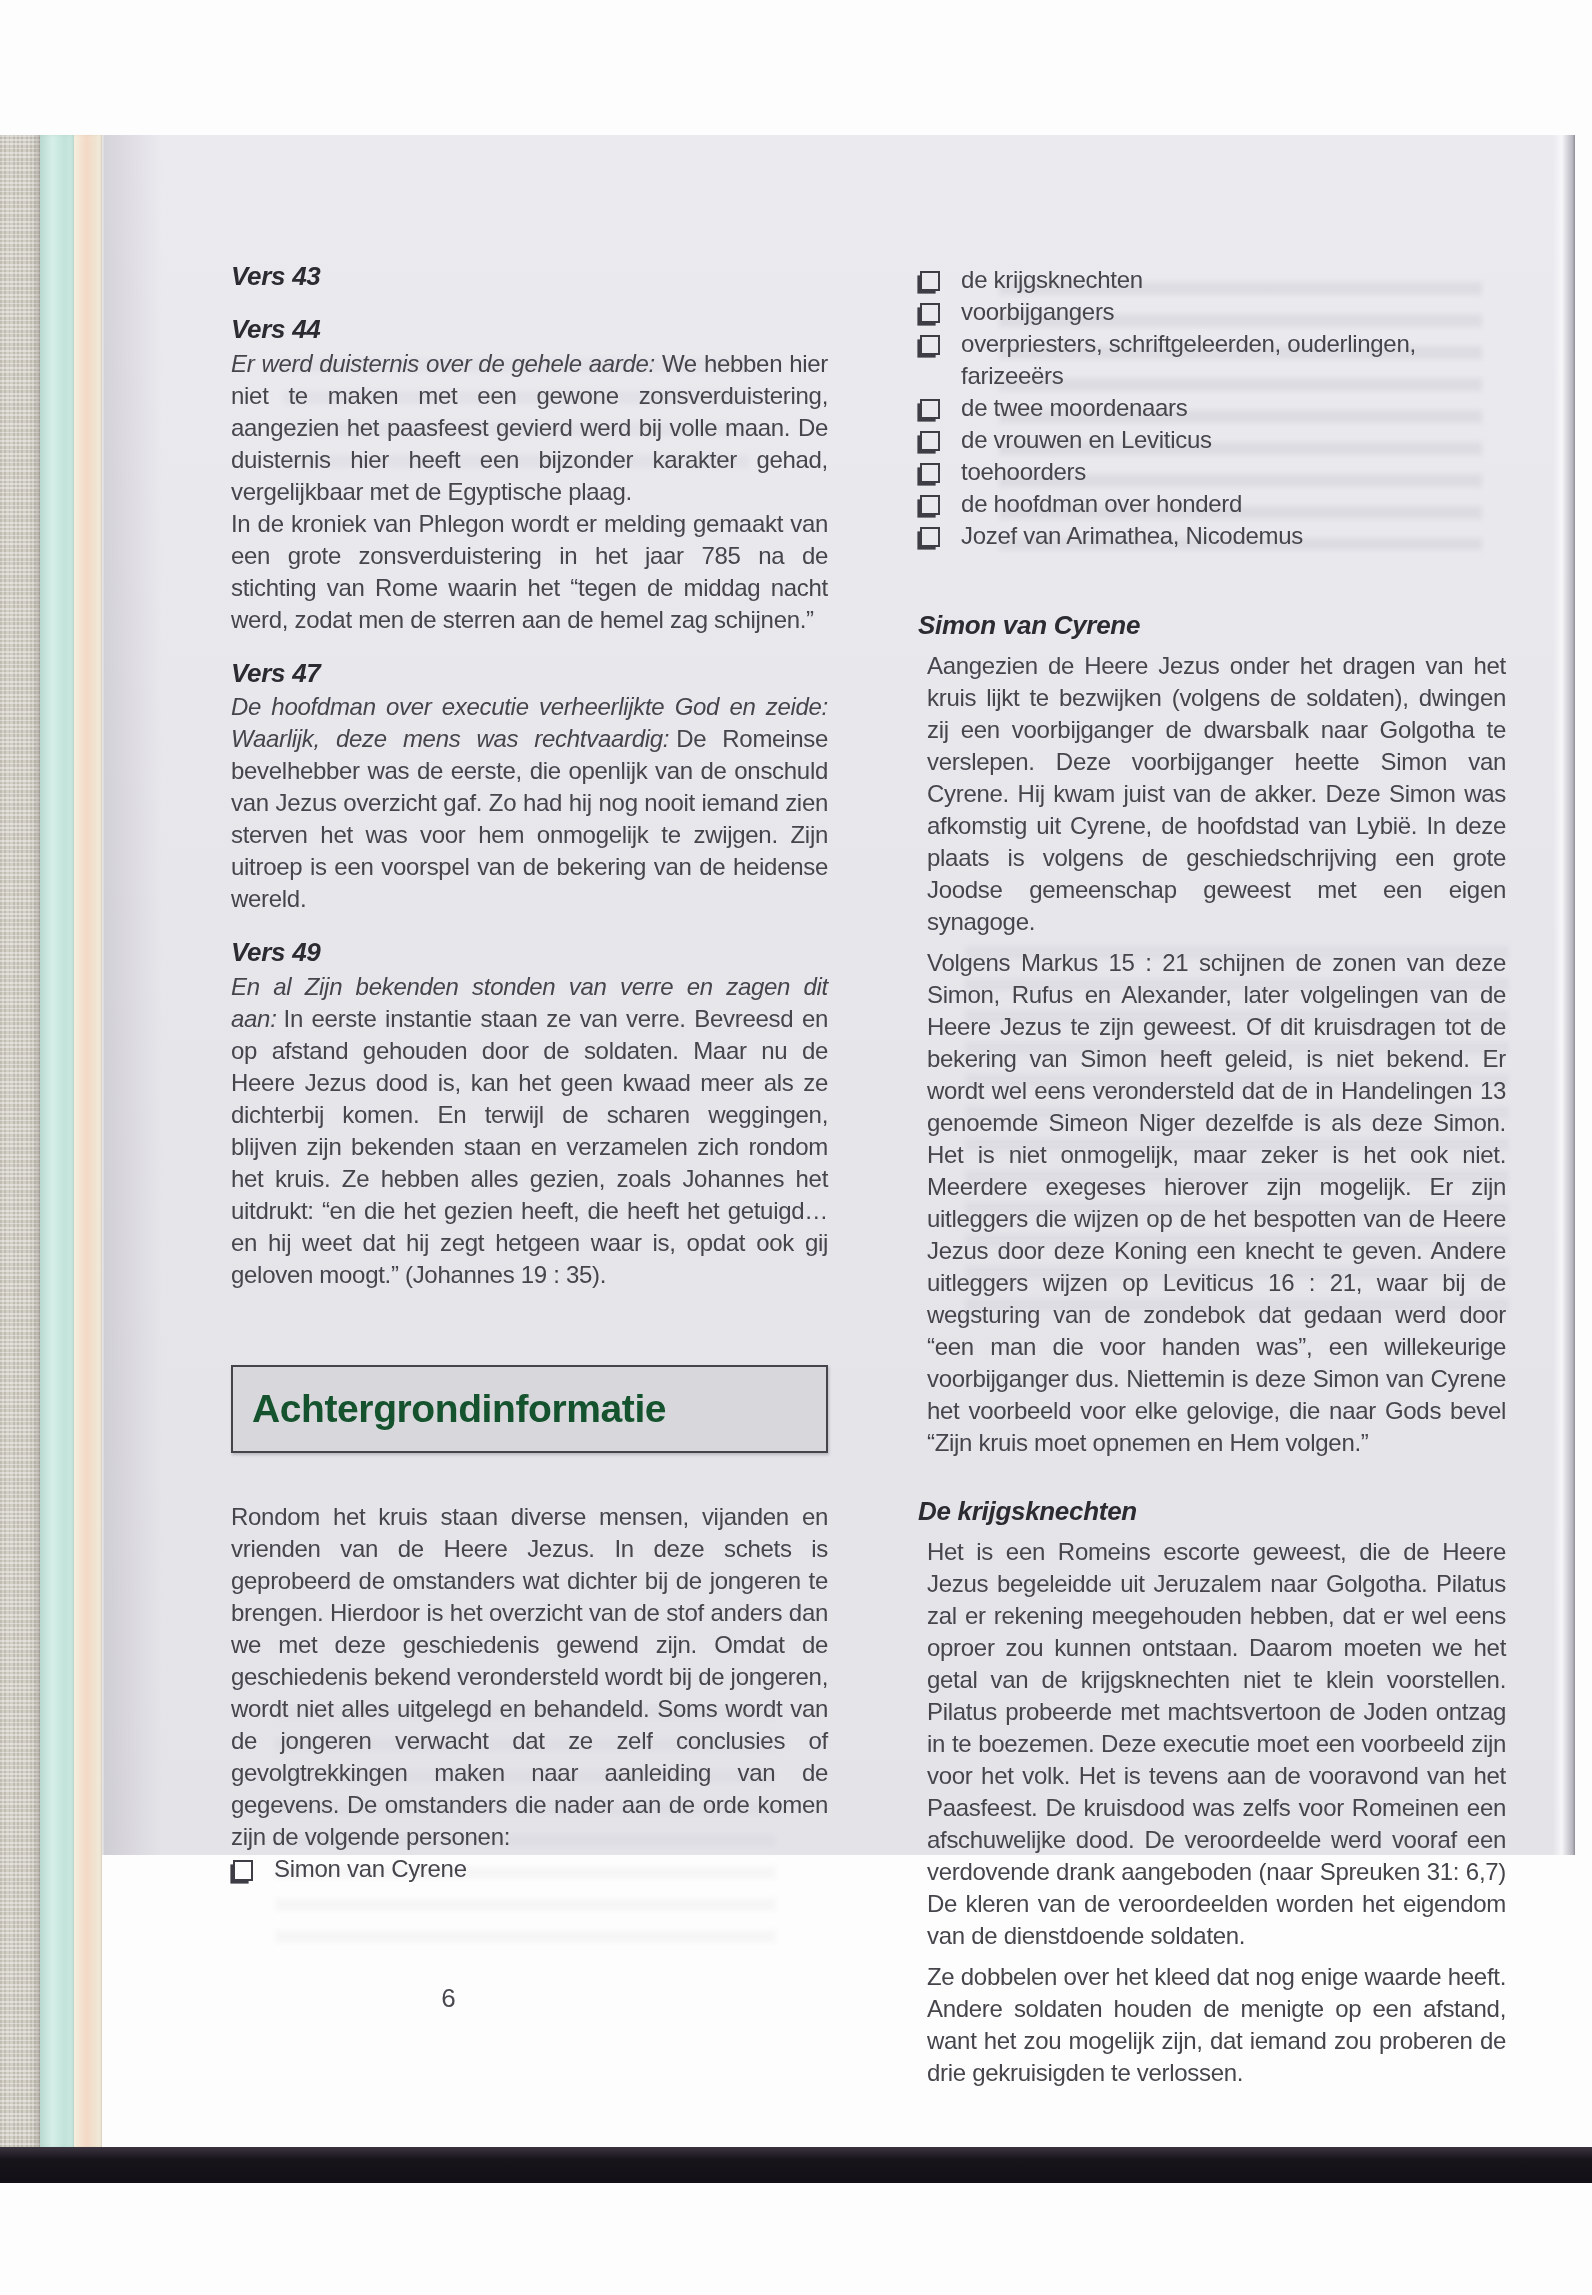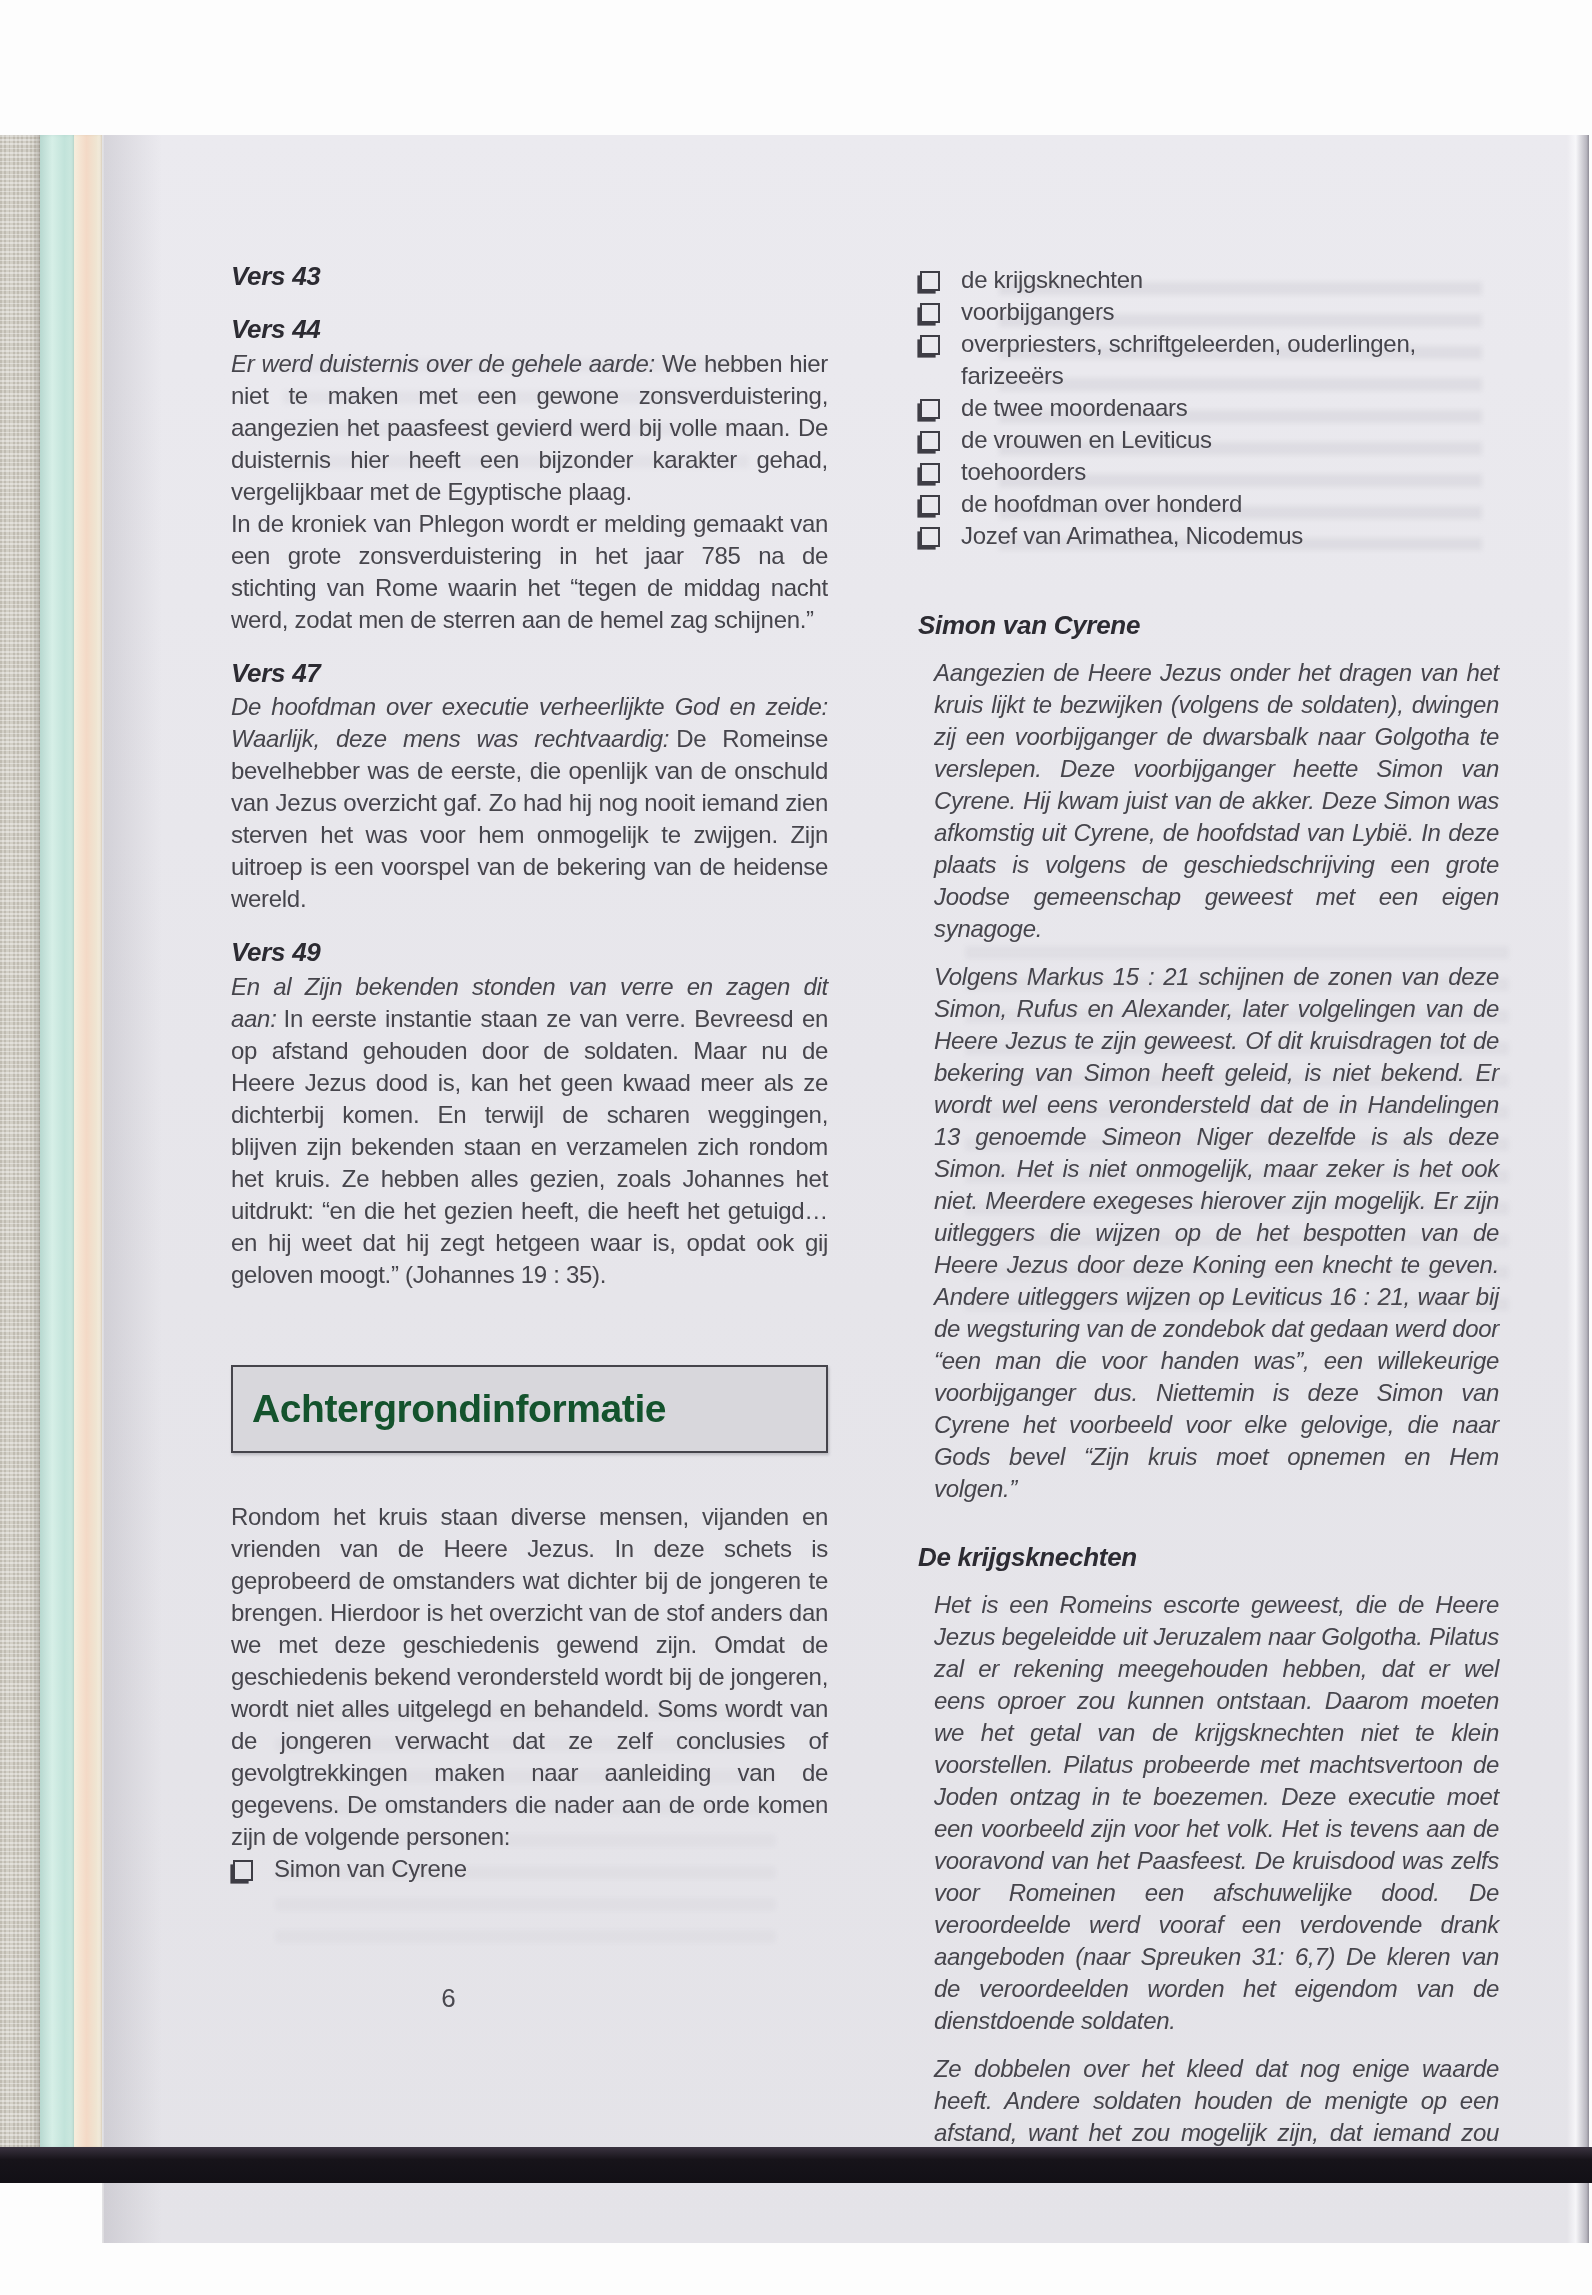--- a/index.html
+++ b/index.html
@@ -22,24 +22,23 @@
     box-shadow:inset -2.6px 0 3.5px -1.7px rgba(100,140,130,.5);
   }
   .edge-cream{
     position:absolute;left:74px;top:135px;width:28px;height:2012px;
     background:linear-gradient(90deg,#f6eedd 0%,#f3d9c6 45%,#efe5d2 80%,#f7f2e6 100%);
     box-shadow:inset -1.7px 0 2.6px -0.9px rgba(170,150,120,.5);
   }
 
   
   .page{
-    position:absolute;left:102px;top:135px;width:1473px;height:2108px;
+    position:absolute;left:102px;top:135px;width:1473px;height:1720px;
     background:linear-gradient(180deg,#ebeaef 0%,#e6e5ea 55%,#e4e3e8 100%);
     box-shadow:inset 1.7px 0 0 #fbfbfb;
-    padding-left:14px;
   }
   .gutter-shadow{position:absolute;left:0;top:0;bottom:0;width:60px;
     background:linear-gradient(90deg,rgba(95,90,105,.16),rgba(95,90,105,0));}
   .right-edge{position:absolute;right:0;top:0;bottom:0;width:22.4px;
     background:linear-gradient(90deg,rgba(255,255,255,0) 0%,rgba(250,250,252,.8) 40%,#b9b7c0 88%,#8f8d97 100%);}
 
   
   .bottom-band{position:absolute;left:0;top:2147px;width:1592px;height:36px;
     background:linear-gradient(180deg,#3a3340 0%,#17141a 35%,#121016 100%);}
 
@@ -70,21 +69,21 @@
   
   .info-box{margin:74px 0 0 0;border:2.6px solid #45444b;background:#d8d7dc;
     padding:14px 17.3px 15.5px 19px;box-shadow:0.9px 1.7px 2.6px rgba(60,60,70,.25);}
   .info-box h2{margin:0;font-size:39px;line-height:55px;font-weight:bold;color:#14532d;
     letter-spacing:-0.4px;font-style:normal;text-align:left;}
 
   .intro{margin-top:48px;}
   .intro p{margin:0 0 0 0;}
 
   h3.subj{font-style:italic;font-weight:bold;font-size:26px;color:#2c2b32;margin:36px 0 2.6px 0;}
-  .col-right .body p{margin:16px;font-style:italic;}
+  .col-right .body p{margin:9px;}
 
   .page-number{position:absolute;left:312px;top:1848px;width:69px;text-align:center;
     font-size:26px;color:#4a4950;letter-spacing:0;}
 </style>
 </head>
 <body>
 
 <div class="scan">
 
   <div class="cover-strip"></div>

